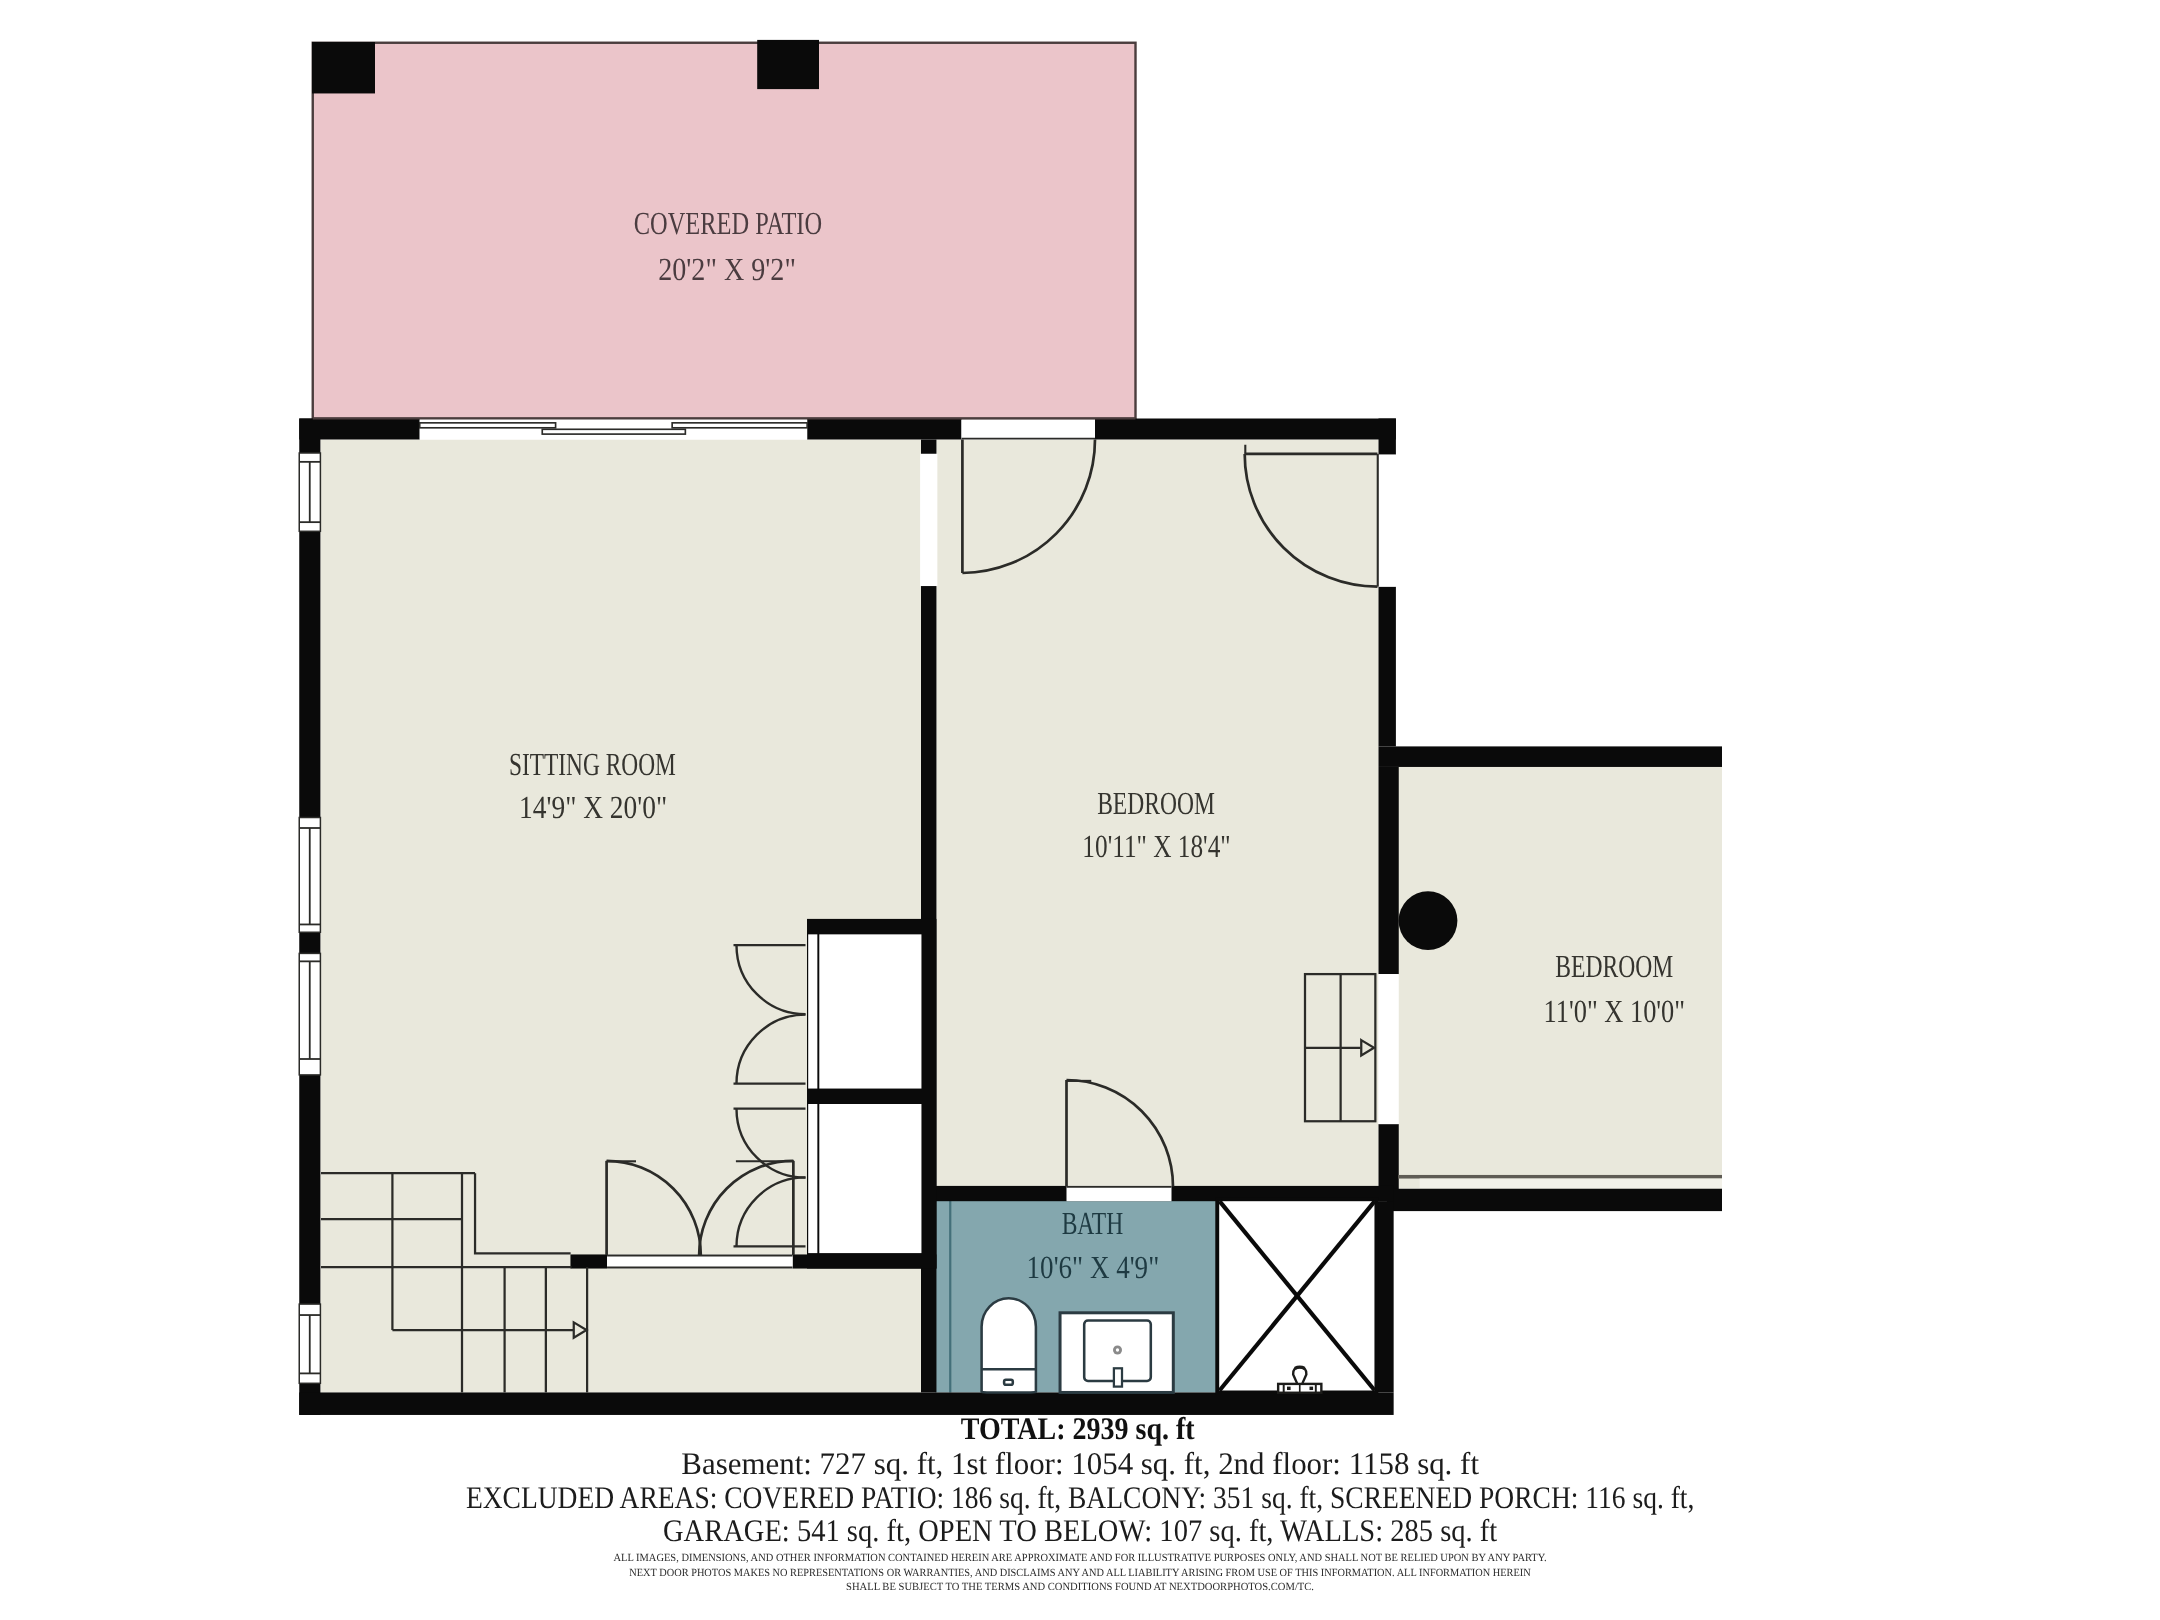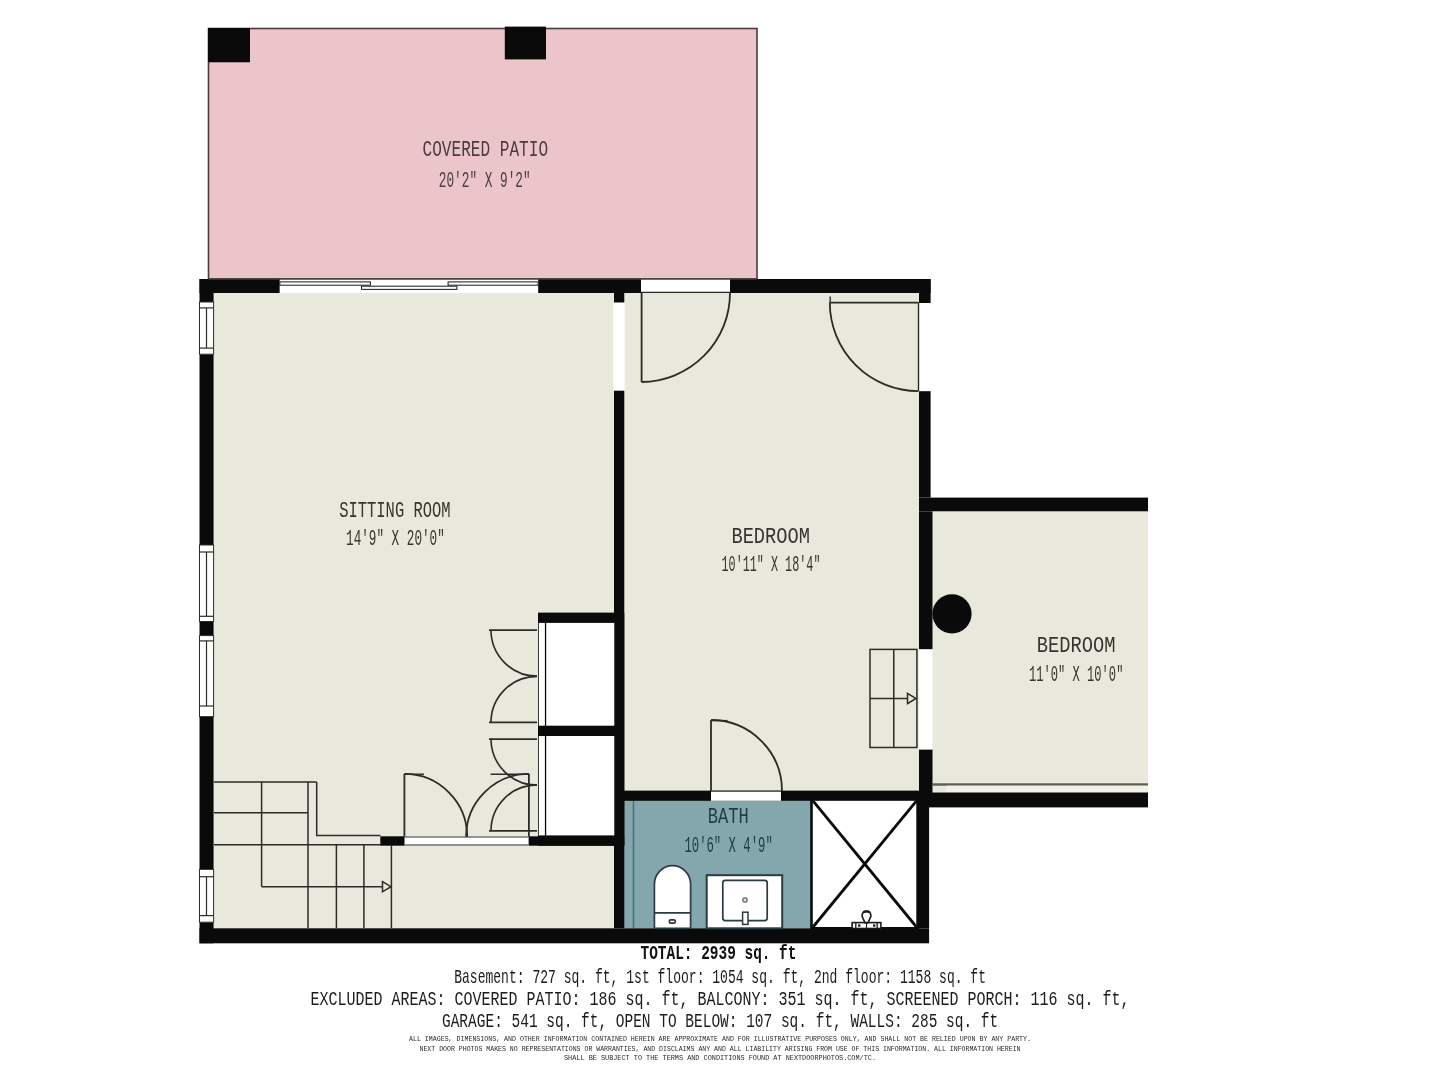--- a/index.html
+++ b/index.html
@@ -1,17 +1,17 @@
 <!DOCTYPE html>
 <html><head>
 <meta charset="utf-8">
 <style>
   html,body{margin:0;padding:0;background:#fff;}
   .page{position:relative;width:1148px;height:1080px;overflow:hidden;background:#ef4444;
-        font-family:Liberation Mono, monospace;}
+        font-family:Liberation Serif, serif;}
   svg{position:absolute;left:0;top:0;}
 </style>
 </head>
 <body>
 <div class="page">
 <svg width="1440" height="1080" viewBox="0 0 1440 1080">
 
   <rect x="0" y="0" width="1440" height="1080" fill="#ffffff"></rect>
 
   <g>

